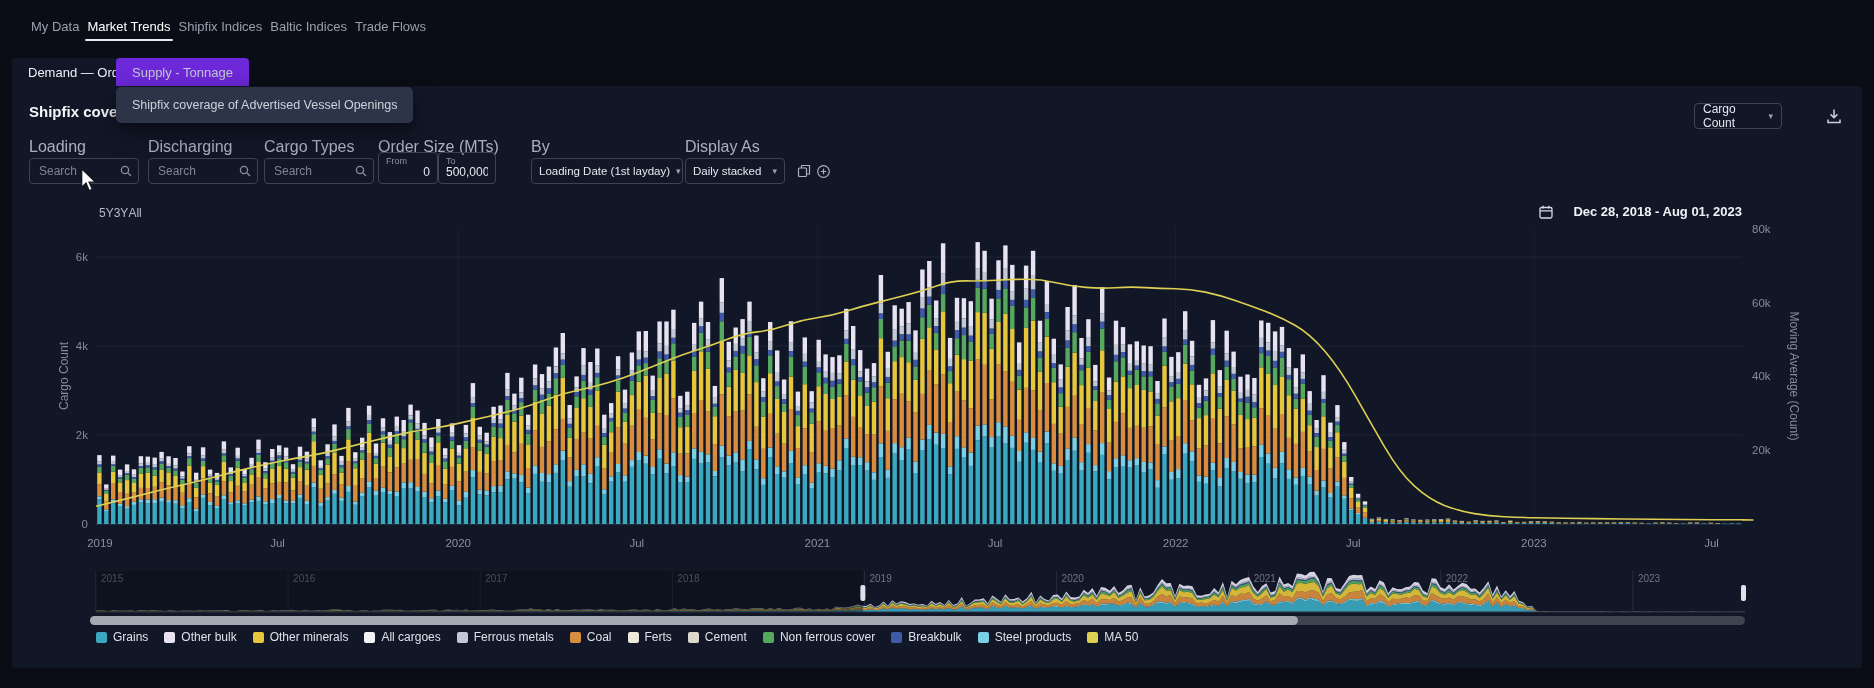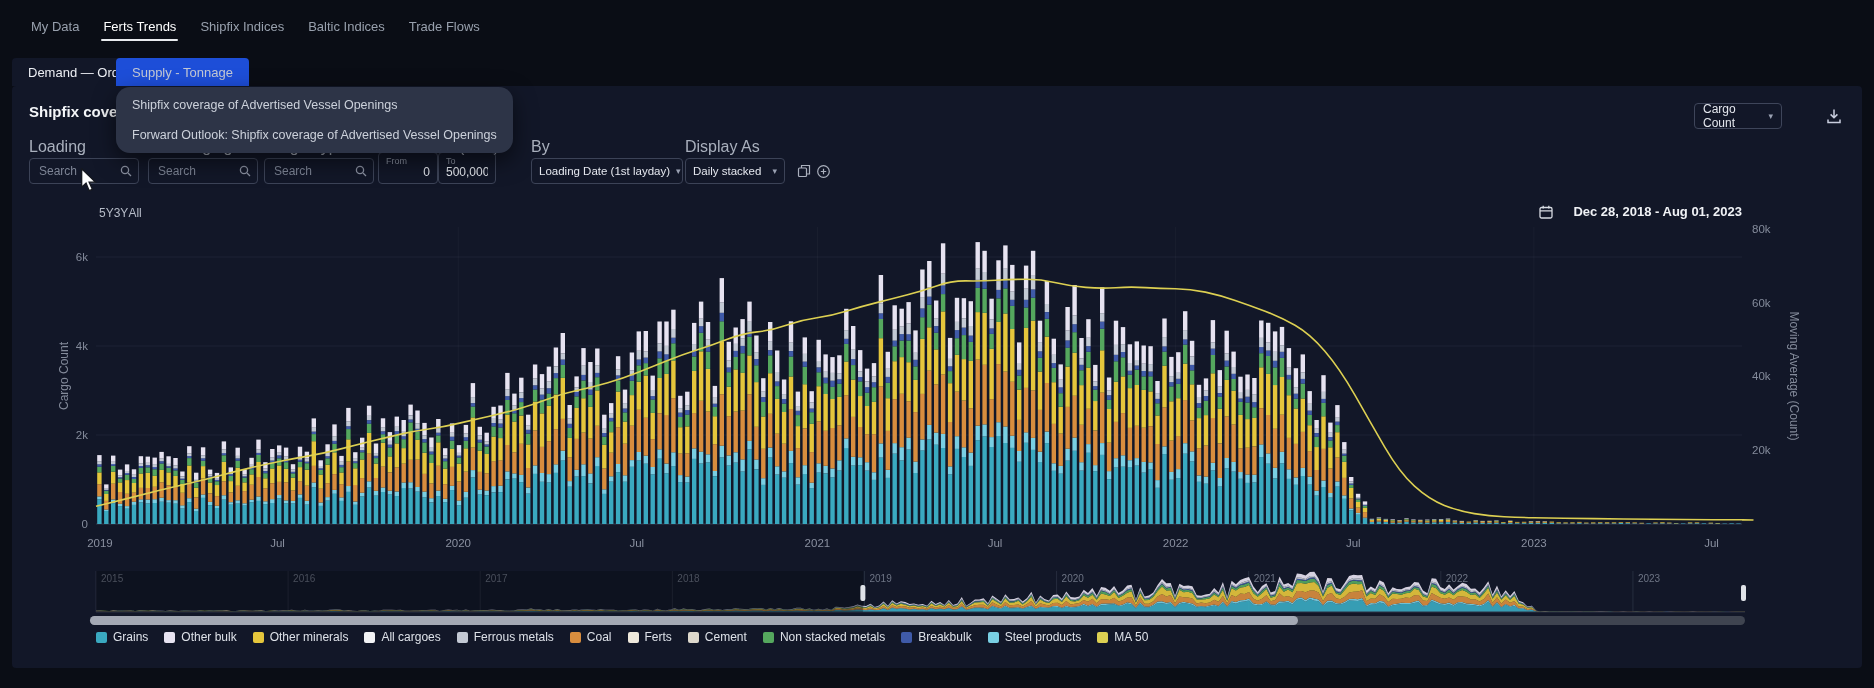--- a/index.html
+++ b/index.html
@@ -2,33 +2,33 @@
 <html><head>
 <meta charset="utf-8">
 <style>
   *{margin:0;padding:0;box-sizing:border-box}
   html,body{width:1874px;height:688px;overflow:hidden;background:#07090f;
     font-family:"Liberation Sans",sans-serif;-webkit-user-select:none;user-select:none}
   .stage{position:relative;width:1874px;height:688px;background:#0a0d15;color:#dfe3ea}
 
   
   .topnav{position:absolute;top:0;left:0;right:0;height:53px;display:flex;align-items:center;
-    gap:20px;padding-left:29px;background:#0a0d15;z-index:10}
+    gap:4px;padding-left:29px;background:#0a0d15;z-index:10}
   .nav-item{font-size:13px;color:#98a0ad;cursor:pointer;position:relative;padding:7px 2px}
   .nav-item.active{color:#ffffff}
   .nav-item.active::after{content:"";position:absolute;left:0;right:0;bottom:0;height:2px;background:#e9ebef;border-radius:1px}
 
   
   .tab{position:absolute;top:58px;height:28px;display:flex;align-items:center;padding:0 16px;
     font-size:13px;color:#c3c8d4;cursor:pointer;border-radius:4px 4px 0 0;z-index:10;white-space:nowrap}
   .tab-demand{left:12px;background:#121728;color:#edeff4}
-  .tab-supply{left:116px;background:#1d4ed8}
+  .tab-supply{left:116px;background:#6d28d9}
 
   
-  .dropdown{position:absolute;left:116px;top:87px;background:#2d3447;border-radius:14px;
+  .dropdown{position:absolute;left:116px;top:87px;background:#2d3447;border-radius:5px;
     box-shadow:0 8px 22px rgba(0,0,0,.55);z-index:40;padding:3px 0}
   .dropdown-item{font-size:12.5px;color:#ccd1db;padding:8px 16px;white-space:nowrap;cursor:pointer}
 
   
   .panel{position:absolute;left:12px;right:12px;top:86px;bottom:20px;background:#121728;border-radius:4px;z-index:0}
 
   .page-title{position:absolute;left:29px;top:103px;font-size:15px;font-weight:bold;color:#f4f6f9;z-index:5;white-space:nowrap}
 
   .metric-select{position:absolute;left:1694px;top:103px;width:88px;height:26px;border:1px solid #3e455a;
     border-radius:4px;display:flex;align-items:center;justify-content:space-between;padding:0 8px;
@@ -70,34 +70,33 @@
 
   .cursor{position:absolute;left:79px;top:168px;z-index:60;pointer-events:none}
 </style>
 </head>
 <body>
 
 <div class="stage">
 
   <nav class="topnav">
     <div class="nav-item">My Data</div>
-    <div class="nav-item active">Ferts Trends</div>
+    <div class="nav-item active">Market Trends</div>
     <div class="nav-item">Shipfix Indices</div>
     <div class="nav-item">Baltic Indices</div>
     <div class="nav-item">Trade Flows</div>
   </nav>
 
   <div class="tab tab-demand">Demand — Orders</div>
   <div class="tab tab-supply">Supply - Tonnage</div>
 
   <div class="panel"></div>
 
   <div class="dropdown">
     <div class="dropdown-item">Shipfix coverage of Advertised Vessel Openings</div>
-    <div class="dropdown-item">Forward Outlook: Shipfix coverage of Advertised Vessel Openings</div>
   </div>
 
   <div class="page-title">Shipfix cover</div>
 
   <div class="metric-select">
     <span>Cargo Count</span>
     <span class="chev">▾</span>
   </div>
   <div class="icon-btn" style="left:1822px;top:104px;width:24px;height:24px">
     <svg width="18" height="18" viewBox="0 0 18 18">
@@ -1932,21 +1931,21 @@
       <div class="legend-item">
         <span class="sw" style="background: rgb(239, 233, 220);"></span>
         <span>Ferts</span>
       </div>
       <div class="legend-item">
         <span class="sw" style="background: rgb(221, 216, 204);"></span>
         <span>Cement</span>
       </div>
       <div class="legend-item">
         <span class="sw" style="background: rgb(85, 168, 94);"></span>
-        <span>Non stacked metals</span>
+        <span>Non ferrous cover</span>
       </div>
       <div class="legend-item">
         <span class="sw" style="background: rgb(63, 90, 168);"></span>
         <span>Breakbulk</span>
       </div>
       <div class="legend-item">
         <span class="sw" style="background: rgb(121, 207, 227);"></span>
         <span>Steel products</span>
       </div>
       <div class="legend-item">

